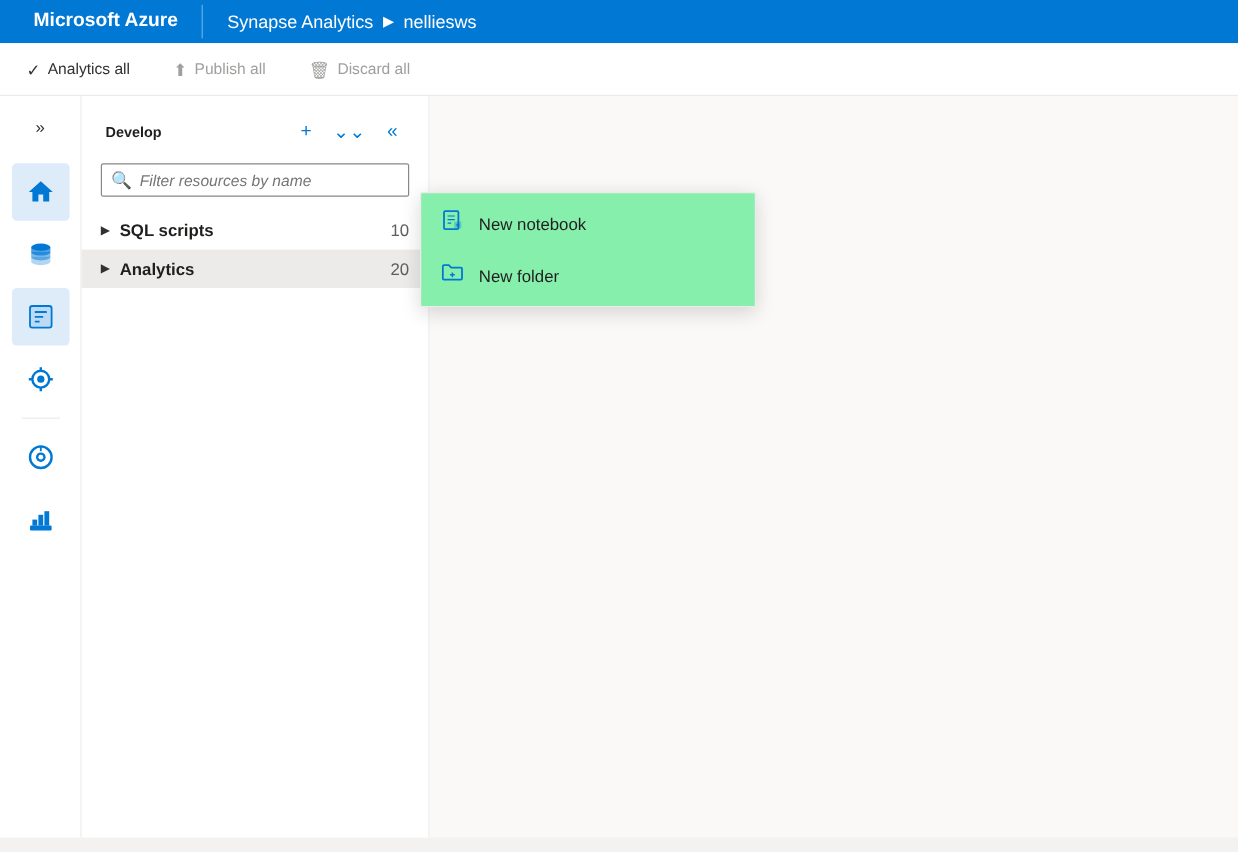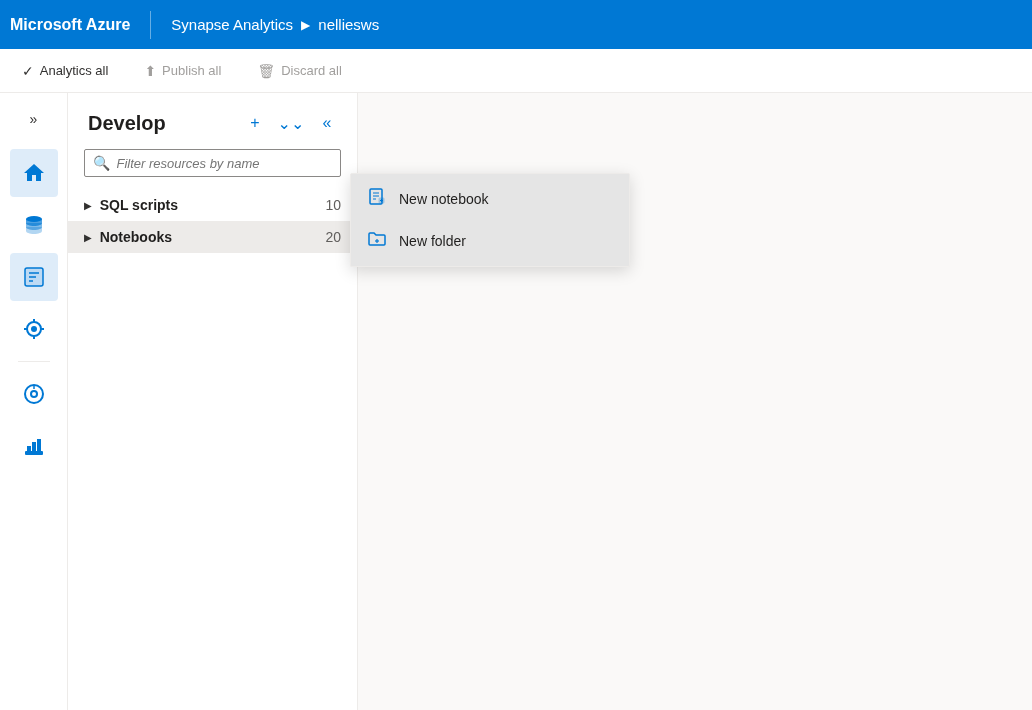--- a/index.html
+++ b/index.html
@@ -1,24 +1,24 @@
 <!DOCTYPE html>
 <html><head>
   <meta charset="utf-8">
   <style>
     * { box-sizing: border-box; margin: 0; padding: 0; }
     body { font-family: 'Segoe UI', Arial, sans-serif; width: 1032px; height: 710px; overflow: hidden; background: #f3f2f1; }
 
     
     .top-bar {
       background: #0078d4;
-      height: 49px;
-      display: flex;
-      align-items: center;
-      padding: 0 10px;
+      height: 36px;
+      display: flex;
+      align-items: center;
+      padding: 0 28px;
       gap: 12px;
     }
     .top-bar-title {
       color: white;
       font-weight: 700;
       font-size: 16px;
     }
     .top-bar-divider {
       width: 1px;
       height: 28px;
@@ -130,21 +130,21 @@
       flex-direction: column;
       position: relative;
     }
     .sidebar-header {
       display: flex;
       align-items: center;
       justify-content: space-between;
       padding: 16px 16px 12px 20px;
     }
     .sidebar-title {
-      font-size: 20px;
+      font-size: 12px;
       font-weight: 700;
       color: #201f1e;
     }
     .sidebar-actions {
       display: flex;
       gap: 8px;
       align-items: center;
     }
     .sidebar-action-btn {
       width: 28px;
@@ -214,21 +214,21 @@
       background: #faf9f8;
       position: relative;
     }
 
     
     .context-menu {
       position: absolute;
       top: 80px;
       left: 282px;
       width: 280px;
-      background: #e5e5e5;
+      background: #86efac;
       box-shadow: 0 4px 16px rgba(0,0,0,0.15);
       border: 1px solid #edebe9;
       border-radius: 2px;
       z-index: 100;
       padding: 4px 0;
     }
     .context-menu-item {
       display: flex;
       align-items: center;
       padding: 10px 16px;
@@ -360,21 +360,21 @@
     </div>
 
     <div class="tree-item">
       <span class="tree-item-chevron">▶</span>
       <span class="tree-item-label">SQL scripts</span>
       <span class="tree-item-count">10</span>
     </div>
 
     <div class="tree-item selected">
       <span class="tree-item-chevron">▶</span>
-      <span class="tree-item-label">Notebooks</span>
+      <span class="tree-item-label">Analytics</span>
       <span class="tree-item-count">20</span>
     </div>
 
     <div class="context-menu">
       <div class="context-menu-item">
         <span class="context-icon">
           <svg width="18" height="18" viewBox="0 0 18 18" fill="none" xmlns="http://www.w3.org/2000/svg">
             <rect x="2" y="1" width="12" height="15" rx="1" stroke="#0078d4" stroke-width="1.5" fill="none"></rect>
             <line x1="5" y1="5" x2="11" y2="5" stroke="#0078d4" stroke-width="1"></line>
             <line x1="5" y1="8" x2="11" y2="8" stroke="#0078d4" stroke-width="1"></line>

